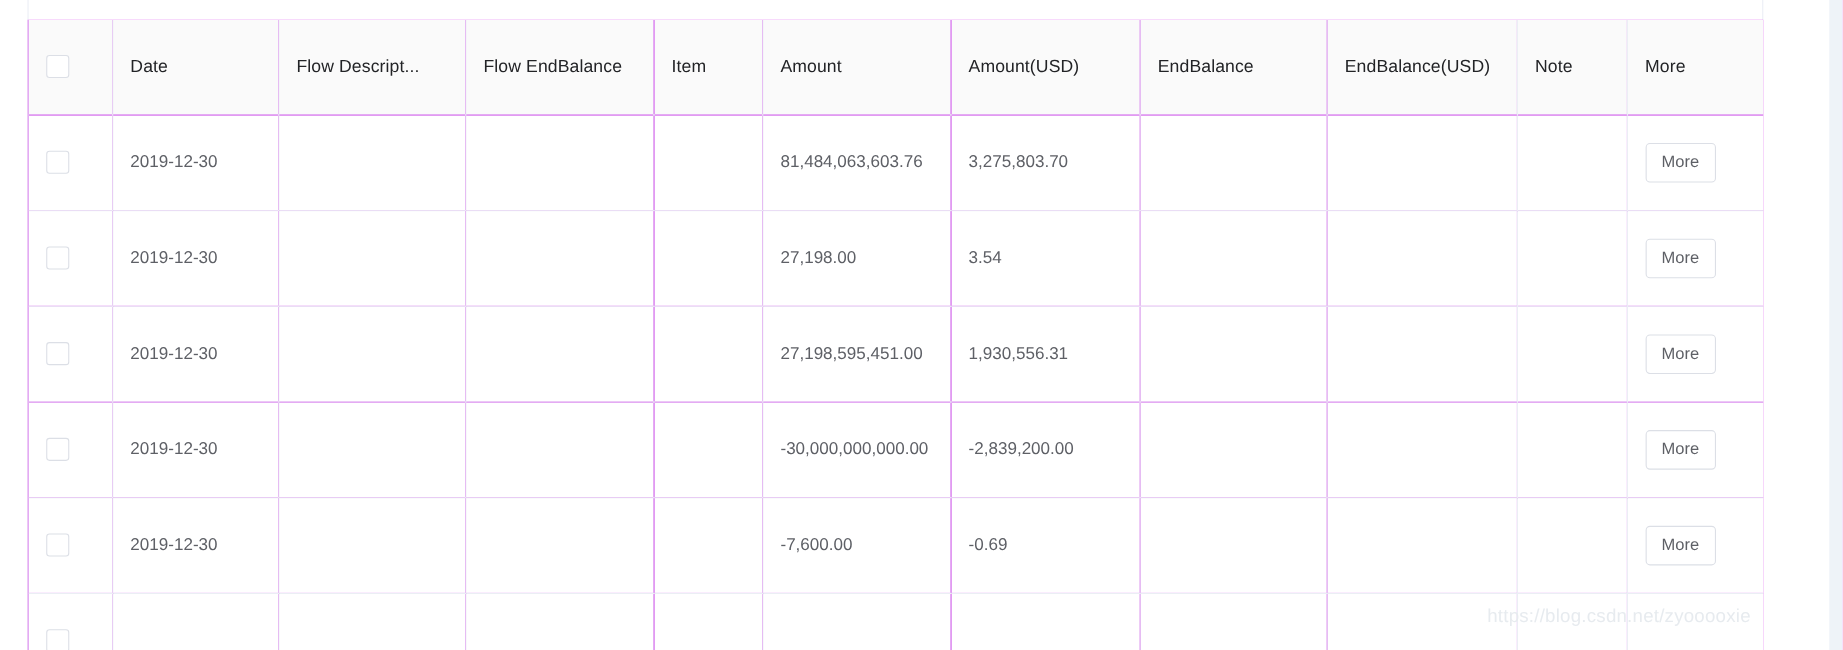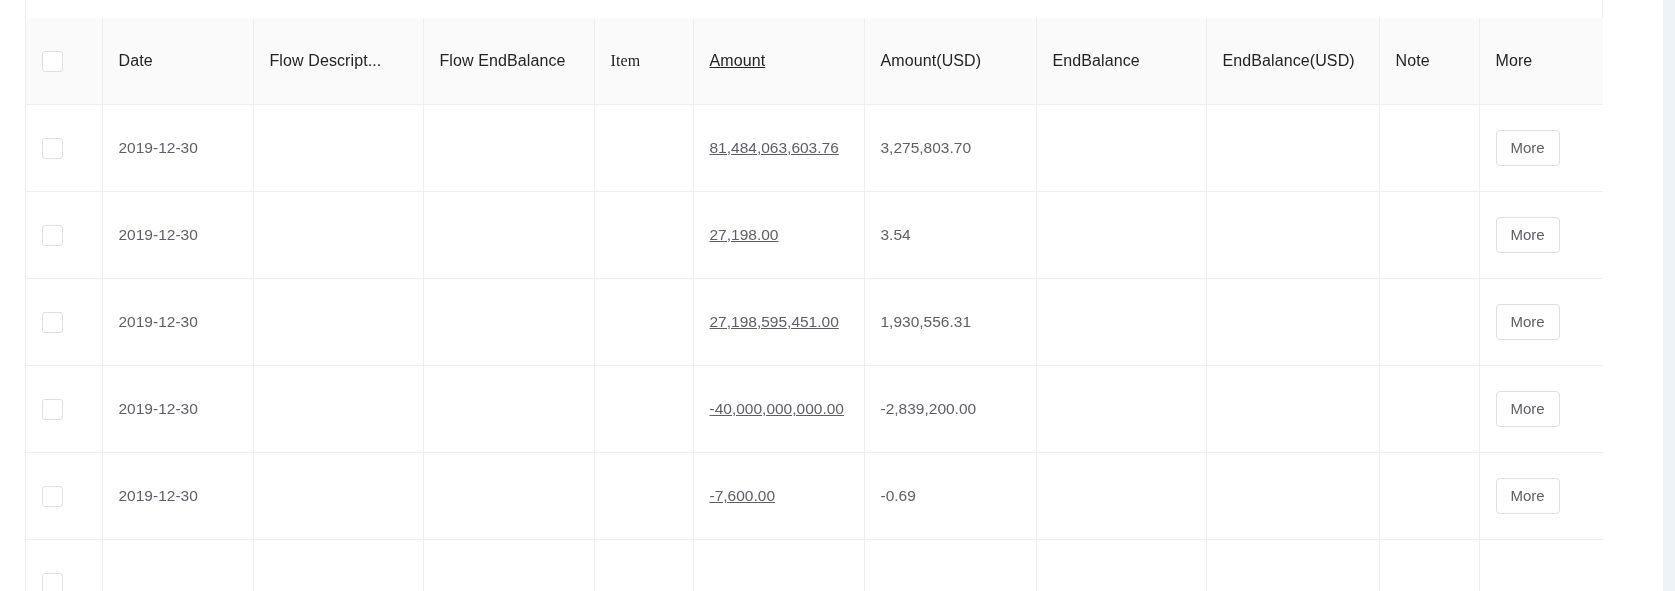--- a/index.html
+++ b/index.html
@@ -81,22 +81,22 @@
     height: 87px;
     font-size: 15.5px;
     line-height: 1.5;
   }
 
   
   .c-sel   { width: 76px;  }
   .c-date  { width: 151px; }
   .c-desc  { width: 170px; }
   .c-ref   { width: 171px; }
-  .c-item  { width: 99px; font-family: Liberation Serif, serif;  }
-  .c-amt   { width: 171px; text-decoration: underline; }
+  .c-item  { width: 99px;  }
+  .c-amt   { width: 171px; }
   .c-amtu  { width: 172px; }
   .c-end   { width: 170px; }
   .c-endu  { width: 173px; }
   .c-note  { width: 100px; }
   .c-more  { width: 125px; margin-left: 16px; }
 
   .c-sel, td.c-sel { padding: 0; text-align: center; }
 
   .cbox {
     display: inline-block;
@@ -211,21 +211,21 @@
             <td class="c-endu"></td>
             <td class="c-note"></td>
             <td class="c-more"><button class="more-btn">More</button></td>
           </tr>
           <tr>
             <td class="c-sel"><span class="cbox"></span></td>
             <td class="c-date">2019-12-30</td>
             <td class="c-desc"></td>
             <td class="c-ref"></td>
             <td class="c-item"></td>
-            <td class="c-amt num">-40,000,000,000.00</td>
+            <td class="c-amt num">-30,000,000,000.00</td>
             <td class="c-amtu num">-2,839,200.00</td>
             <td class="c-end"></td>
             <td class="c-endu"></td>
             <td class="c-note"></td>
             <td class="c-more"><button class="more-btn">More</button></td>
           </tr>
           <tr>
             <td class="c-sel"><span class="cbox"></span></td>
             <td class="c-date">2019-12-30</td>
             <td class="c-desc"></td>
@@ -250,13 +250,14 @@
             <td class="c-endu"></td>
             <td class="c-note"></td>
             <td class="c-more"></td>
           </tr>
         </tbody>
     </table>
   </div>
 
   <div id="right-gutter"></div>
 
+  <div id="watermark">https://blog.csdn.net/zyooooxie</div>
 </div>
 
 </body></html>

